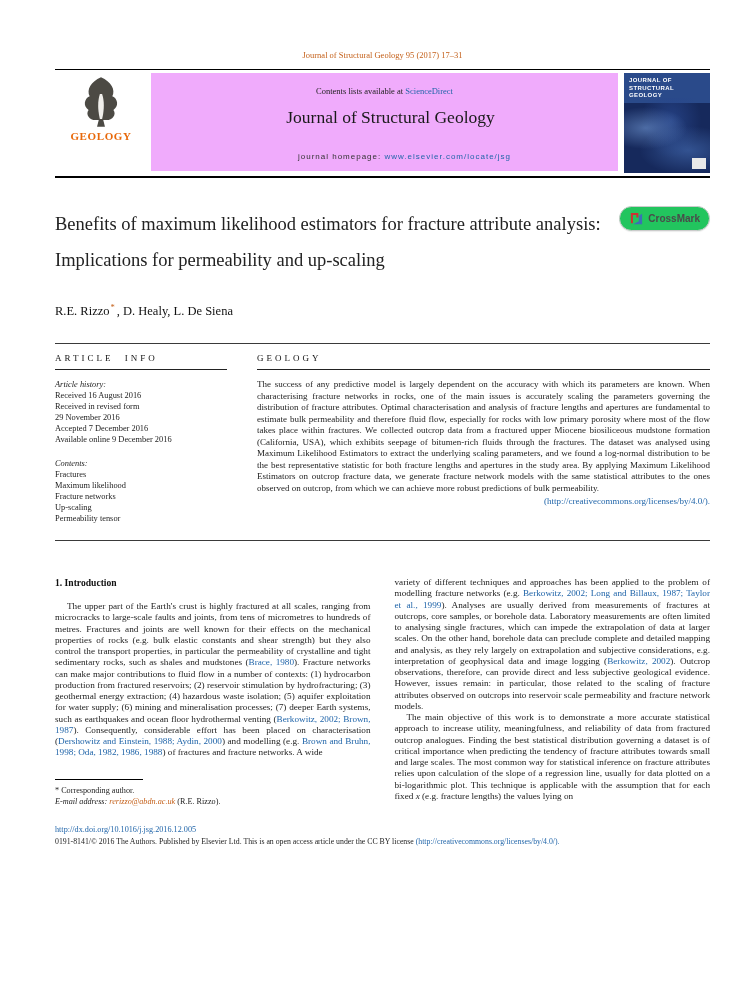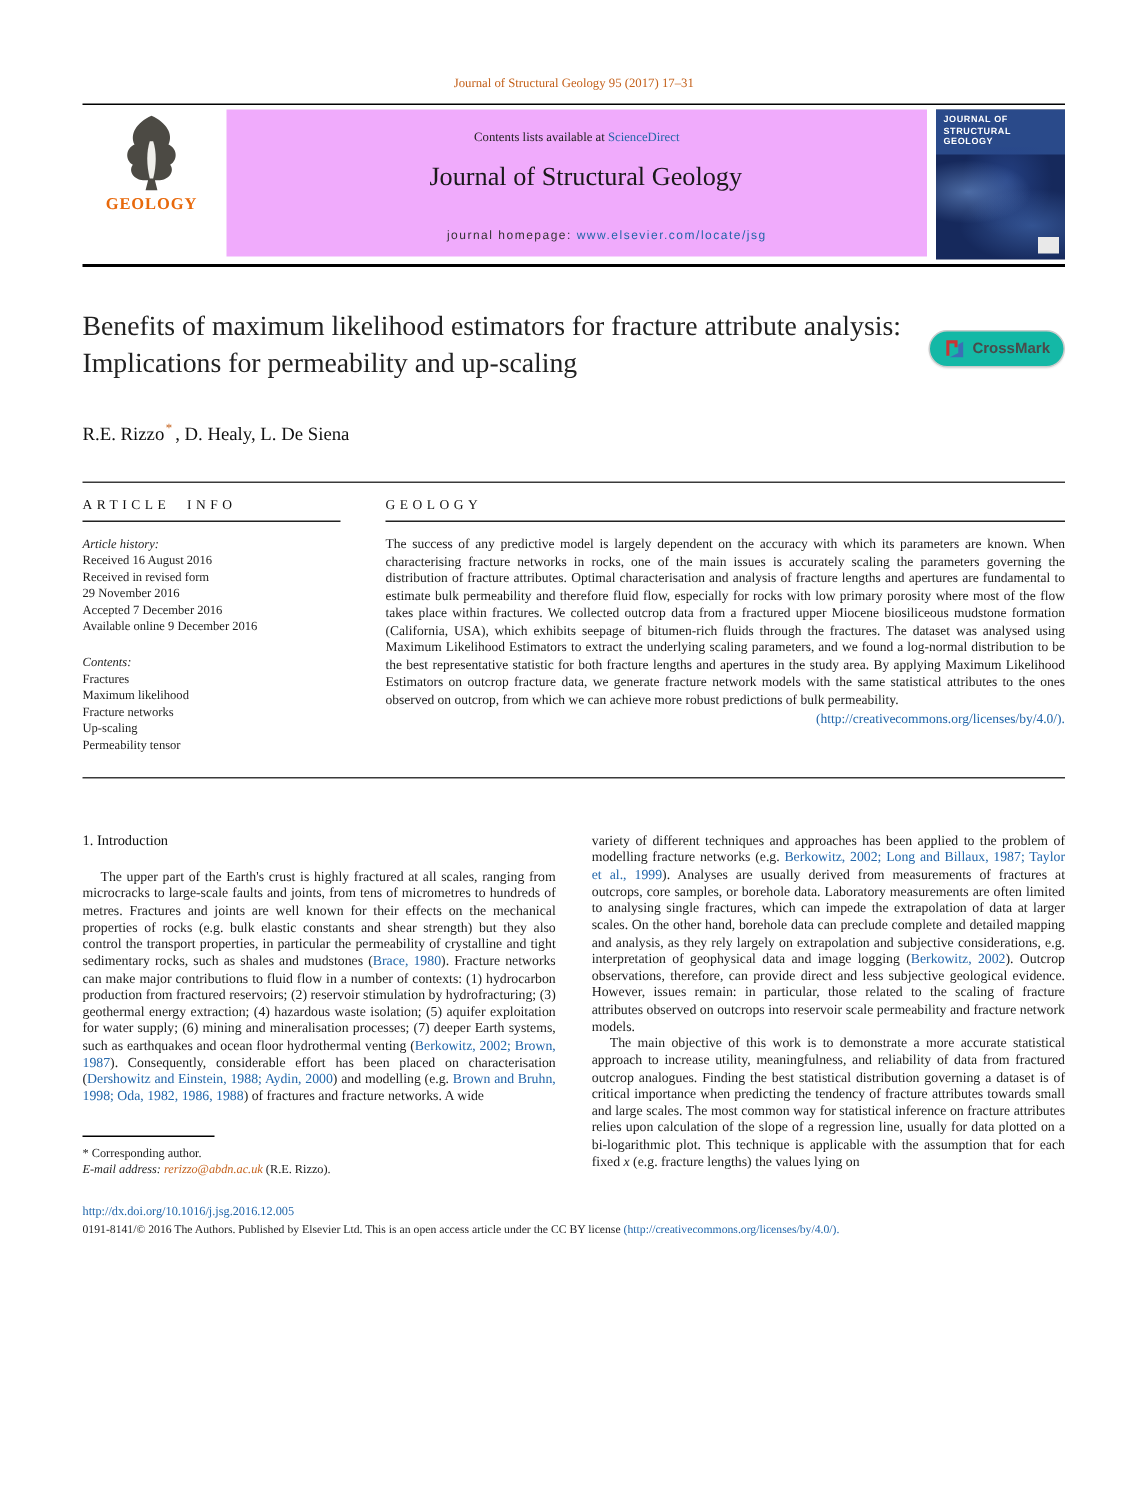--- a/index.html
+++ b/index.html
@@ -41,24 +41,24 @@
   .cover-swirl { position:absolute; left:0; top:25px; right:0; bottom:0;
     background:
       radial-gradient(ellipse 60px 30px at 25% 40%, rgba(120,160,220,0.55), transparent 70%),
       radial-gradient(ellipse 70px 35px at 75% 70%, rgba(70,110,180,0.6), transparent 70%),
       radial-gradient(ellipse 40px 50px at 55% 30%, rgba(40,70,140,0.8), transparent 75%);
   }
   .cover-square { position:absolute; right:4px; bottom:4px; width:14px; height:11px; background:#e9e9e9; }
 
   
   .title-row { position:relative; margin-top:28px; }
-  h1.article-title { font-size:18.5px; line-height:25px; font-weight:normal; color:#222; width:575px; }
+  h1.article-title { font-size:18.5px; line-height:36px; font-weight:normal; color:#222; width:575px; }
   .crossmark {
-    position:absolute; right:0; top:14px; display:flex; align-items:center; gap:4px;
-    border:1px solid #cccccc; border-radius:14px; background:#14b8a6; padding:4px 9px;
+    position:absolute; right:0; top:0; display:flex; align-items:center; gap:4px;
+    border:1px solid #cccccc; border-radius:14px; background:#22c55e; padding:4px 9px;
     box-shadow:0 1px 1px rgba(0,0,0,0.08);
   }
   .crossmark-text { font-family:"Liberation Sans", sans-serif; font-size:10px; color:#4a4a4a; font-weight:bold; }
 
   .authors { margin-top:24px; font-size:12.5px; color:#111; }
   .star { color:#c4601a; font-size:8.5px; vertical-align:super; margin:0 2px 0 1px; cursor:pointer; }
   .affiliation { margin-top:9px; font-size:8.5px; font-style:italic; color:#222; }
 
   
   .info-block {
@@ -72,21 +72,21 @@
   .em { font-style:italic; }
   .info-label { font-size:8.4px; line-height:11px; }
   .info-label.kw { margin-top:13px; }
   .info-line { font-size:8.4px; line-height:11px; }
   .abstract-text { font-size:9px; line-height:11.5px; text-align:justify; color:#1c1c1c; }
   .abstract-copy { margin-top:2px; text-align:right; font-size:9px; line-height:11.5px; }
 
   
   .main { display:flex; gap:24px; margin-top:36px; }
   .col { width:315.5px; }
-  .section-heading { font-size:9.6px; font-weight:normal; margin-bottom:13px; color:#111; }
+  .section-heading { font-size:9.6px; font-weight:bold; margin-bottom:13px; color:#111; }
   .para { font-size:9.2px; line-height:11.25px; text-align:justify; color:#1c1c1c; }
   .para.indent { text-indent:12px; }
   .cite-link { color:#2266aa; cursor:pointer; }
 
   .footnote { margin-top:20px; }
   .footnote-rule { width:88px; border-top:1px solid #000; margin-bottom:5px; }
   .fn-line { font-size:8.2px; line-height:11px; }
 
   
   .footer { margin-top:18px; }

